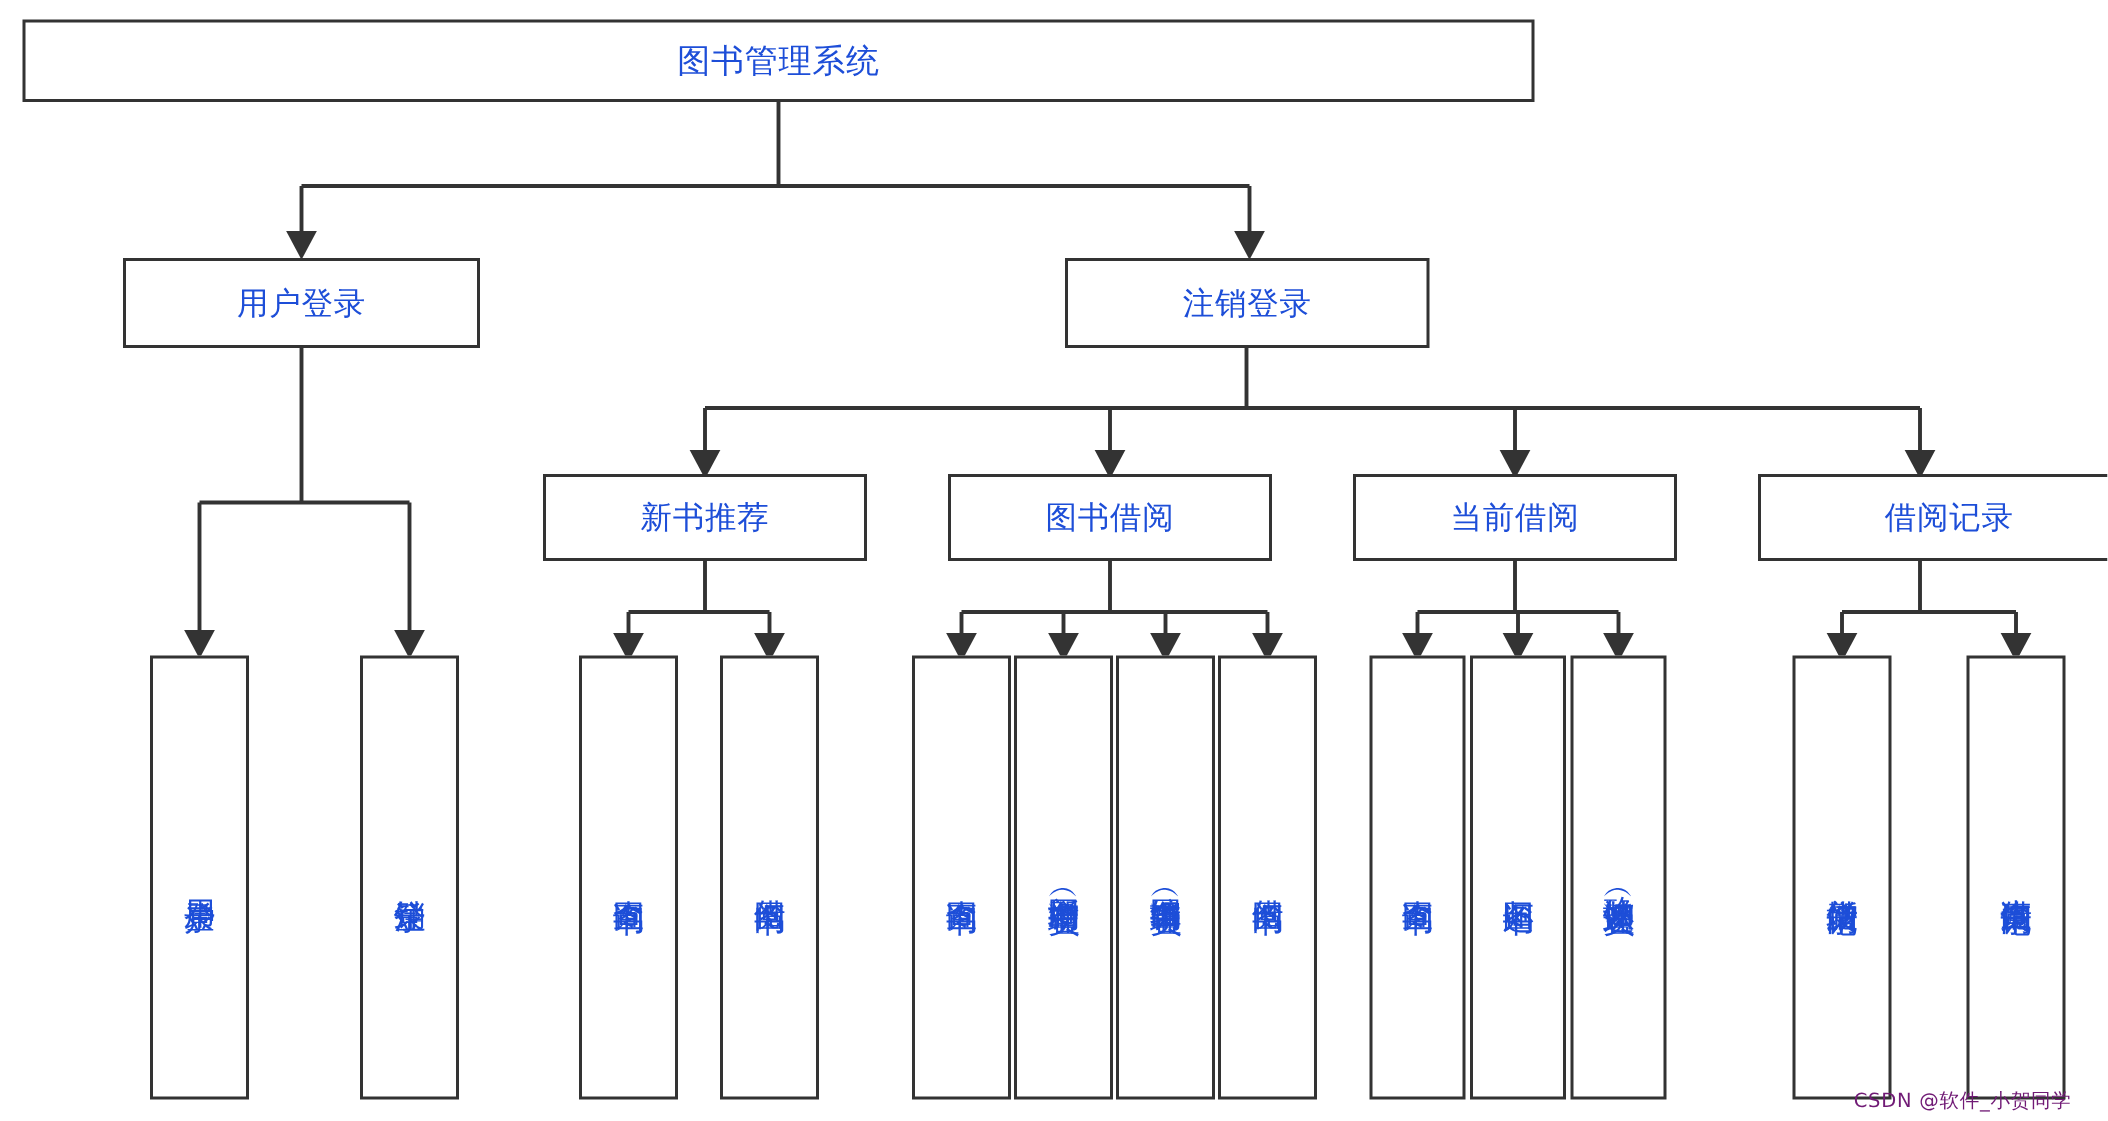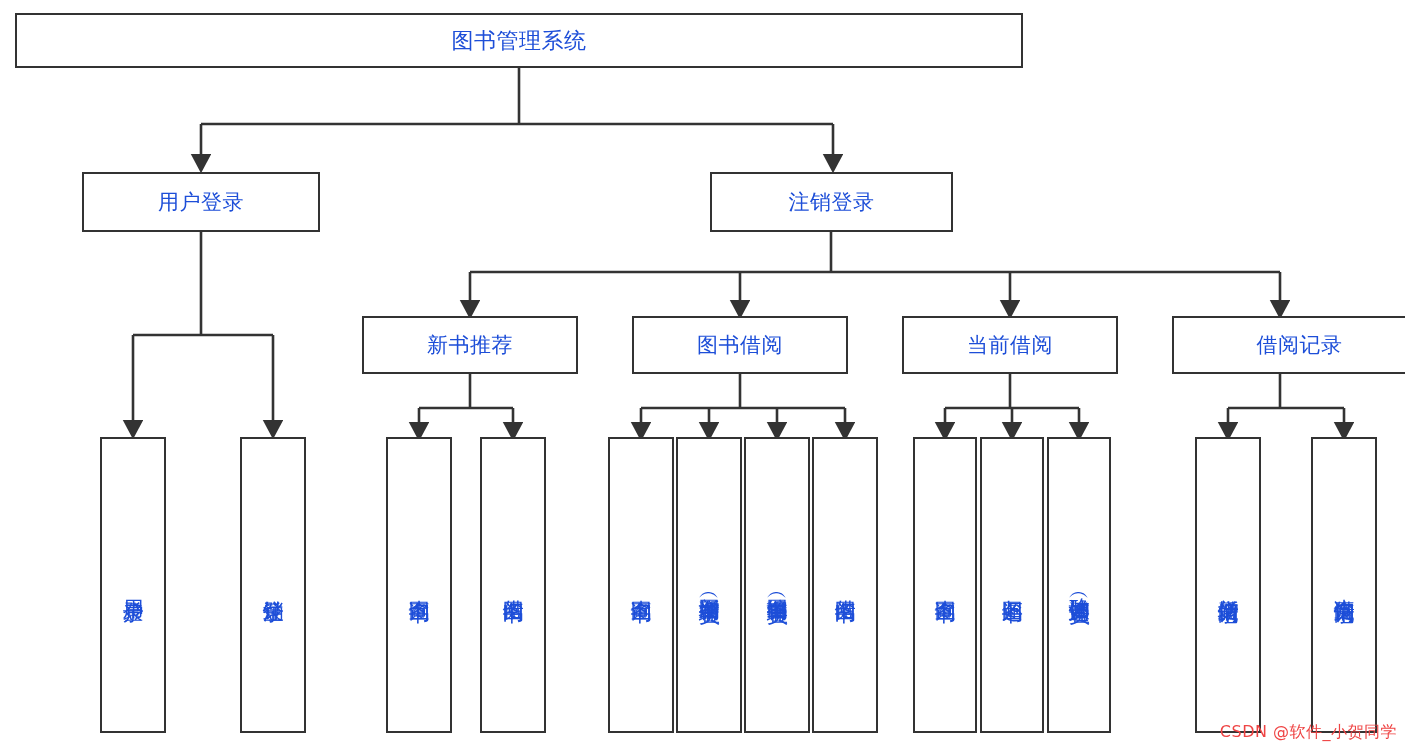--- a/index.html
+++ b/index.html
@@ -53,24 +53,24 @@
     letter-spacing: 1px;
     white-space: nowrap;
     display: block;
   }
   .htext {
     white-space: nowrap;
     letter-spacing: 0.5px;
   }
   #watermark {
     position: absolute;
-    right: 8px;
+    right: 24px;
     bottom: 4px;
-    font-size: 16px;
-    color: #ef4444;
+    font-size: 13px;
+    color: #701a75;
     letter-spacing: 0.5px;
     white-space: nowrap;
     pointer-events: none;
   }
 </style>
 </head>
 <body>
 
 <div id="canvas">
 

